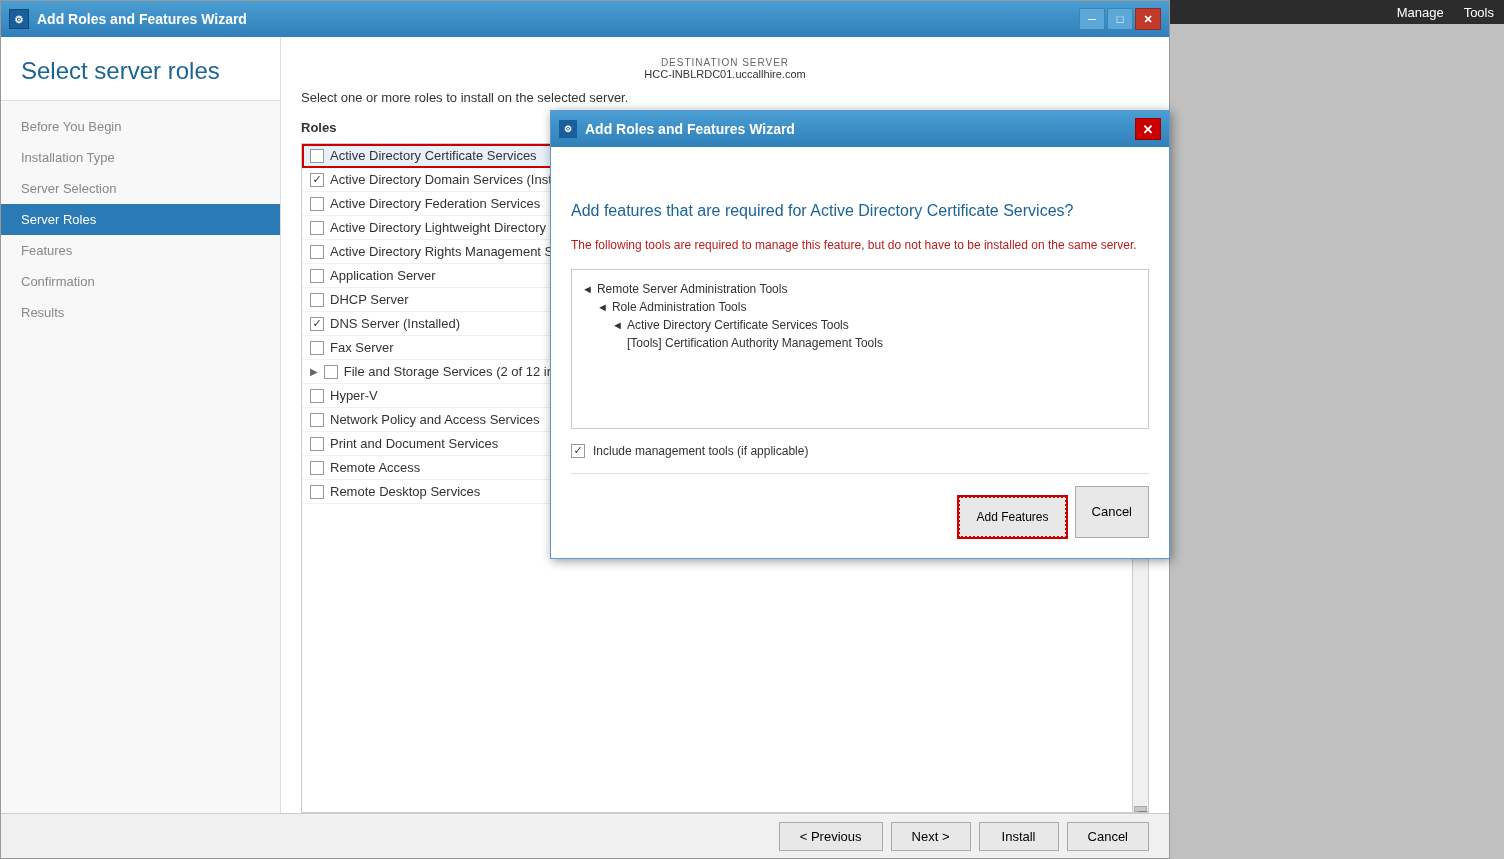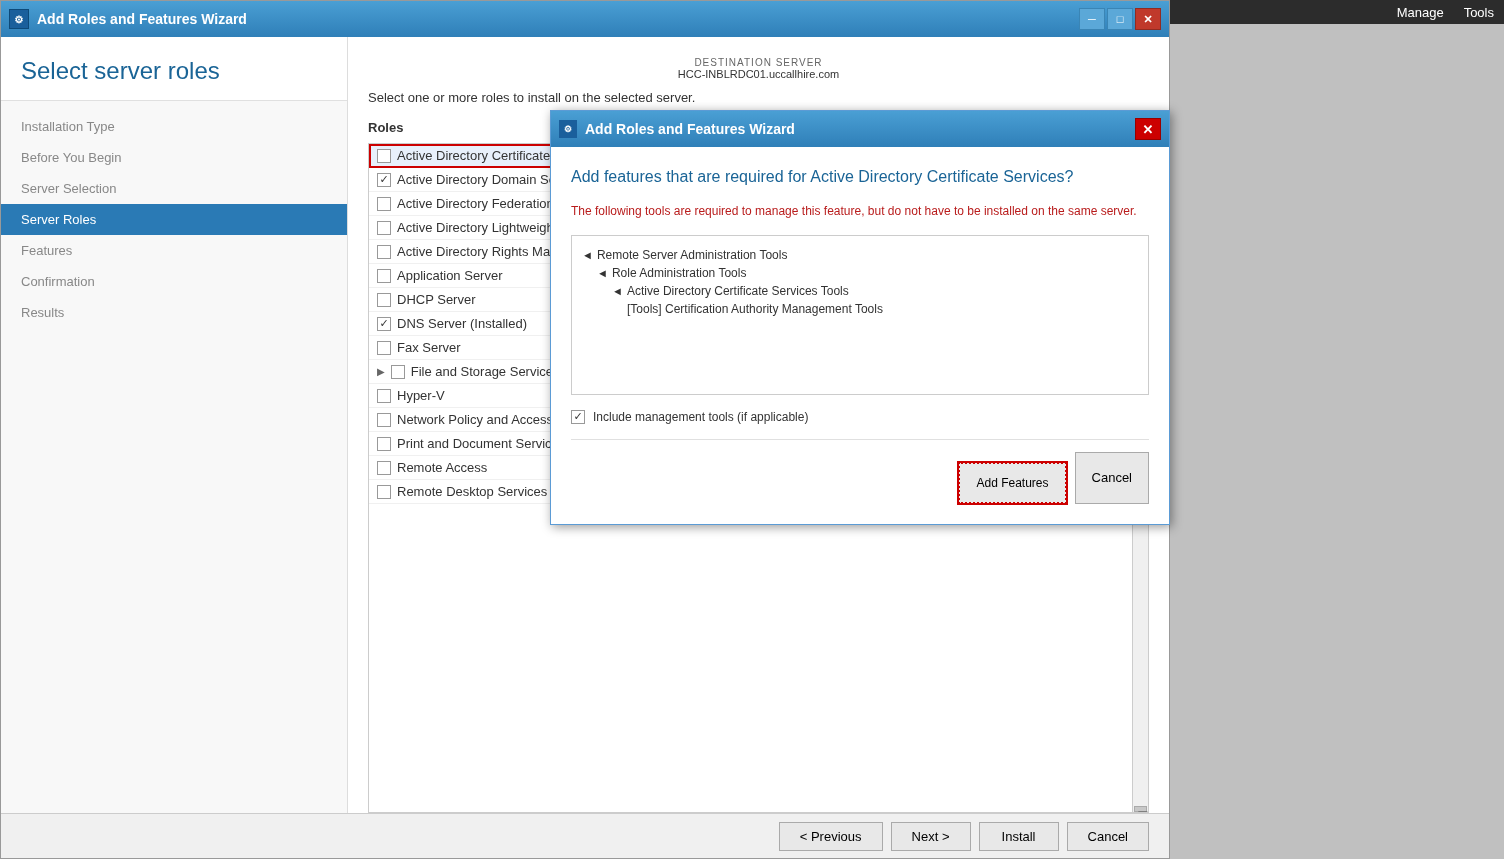--- a/index.html
+++ b/index.html
@@ -48,21 +48,21 @@
     .title-btn.close { background: #c0392b; border-color: #922b21; }
 
     .main-content {
       display: flex;
       flex: 1;
       background: white;
     }
 
     
     .sidebar {
-      width: 347px;
+      width: 280px;
       background: #f8f8f8;
       border-right: 1px solid #ddd;
       padding: 0;
       flex-shrink: 0;
     }
 
     .page-title-area {
       background: white;
       padding: 20px 20px 15px 20px;
       border-bottom: 1px solid #e0e0e0;
@@ -250,20 +250,21 @@
     .dialog-body {
       padding: 20px;
     }
 
     .dialog-question {
       font-size: 16px;
       color: #1a6496;
       font-weight: 400;
       margin-bottom: 15px;
       line-height: 1.3;
+      margin-top: 34px;
     }
 
     .dialog-desc {
       font-size: 12px;
       color: #b91c1c;
       margin-bottom: 15px;
       line-height: 1.4;
     }
 
     .features-tree {
@@ -354,22 +355,22 @@
     </div>
   </div>
 
   <div class="main-content">
 
     <div class="sidebar">
       <div class="page-title-area">
         <div class="page-title">Select server roles</div>
       </div>
       <div class="nav-items">
+        <div class="nav-item">Before You Begin</div>
         <div class="nav-item">Installation Type</div>
-        <div class="nav-item">Before You Begin</div>
         <div class="nav-item">Server Selection</div>
         <div class="nav-item active">Server Roles</div>
         <div class="nav-item">Features</div>
         <div class="nav-item">Confirmation</div>
         <div class="nav-item">Results</div>
       </div>
     </div>
 
     <div class="main-panel">
       <div class="destination-server">

